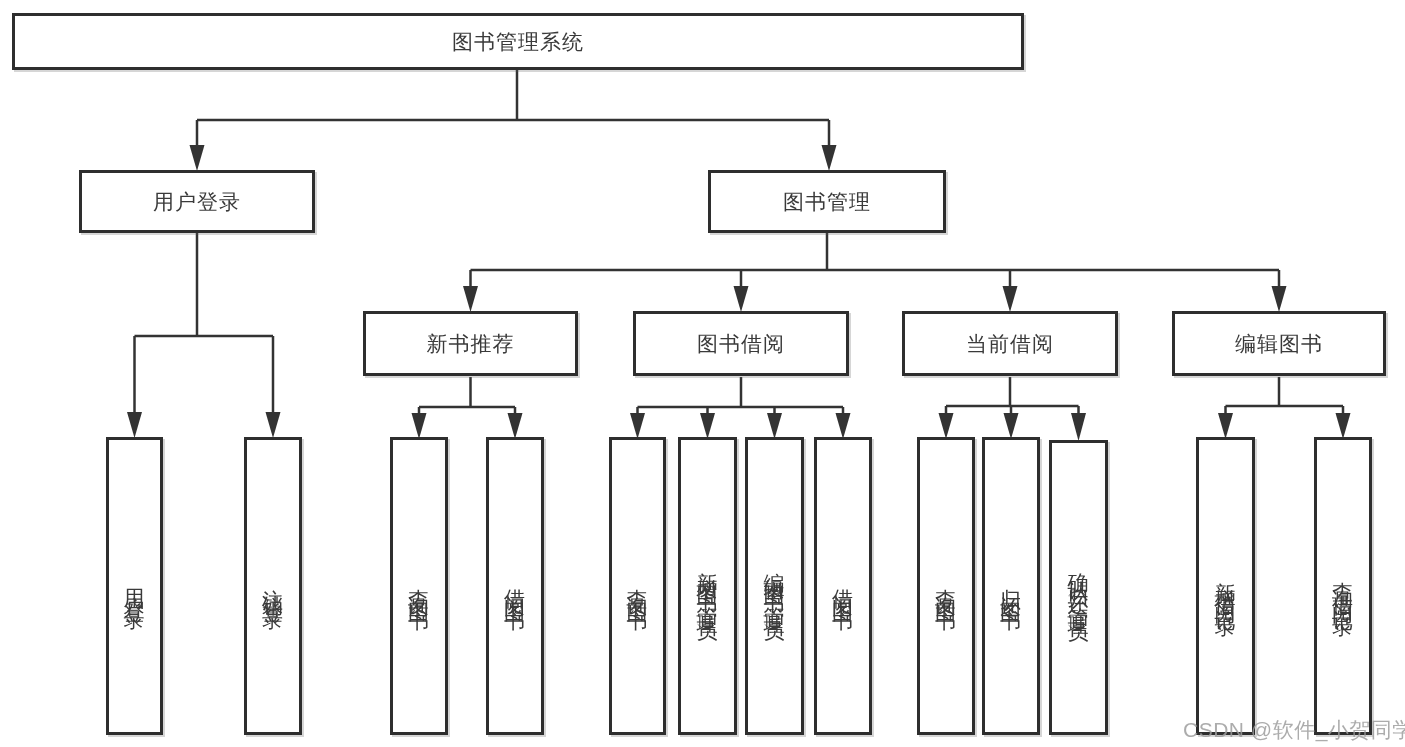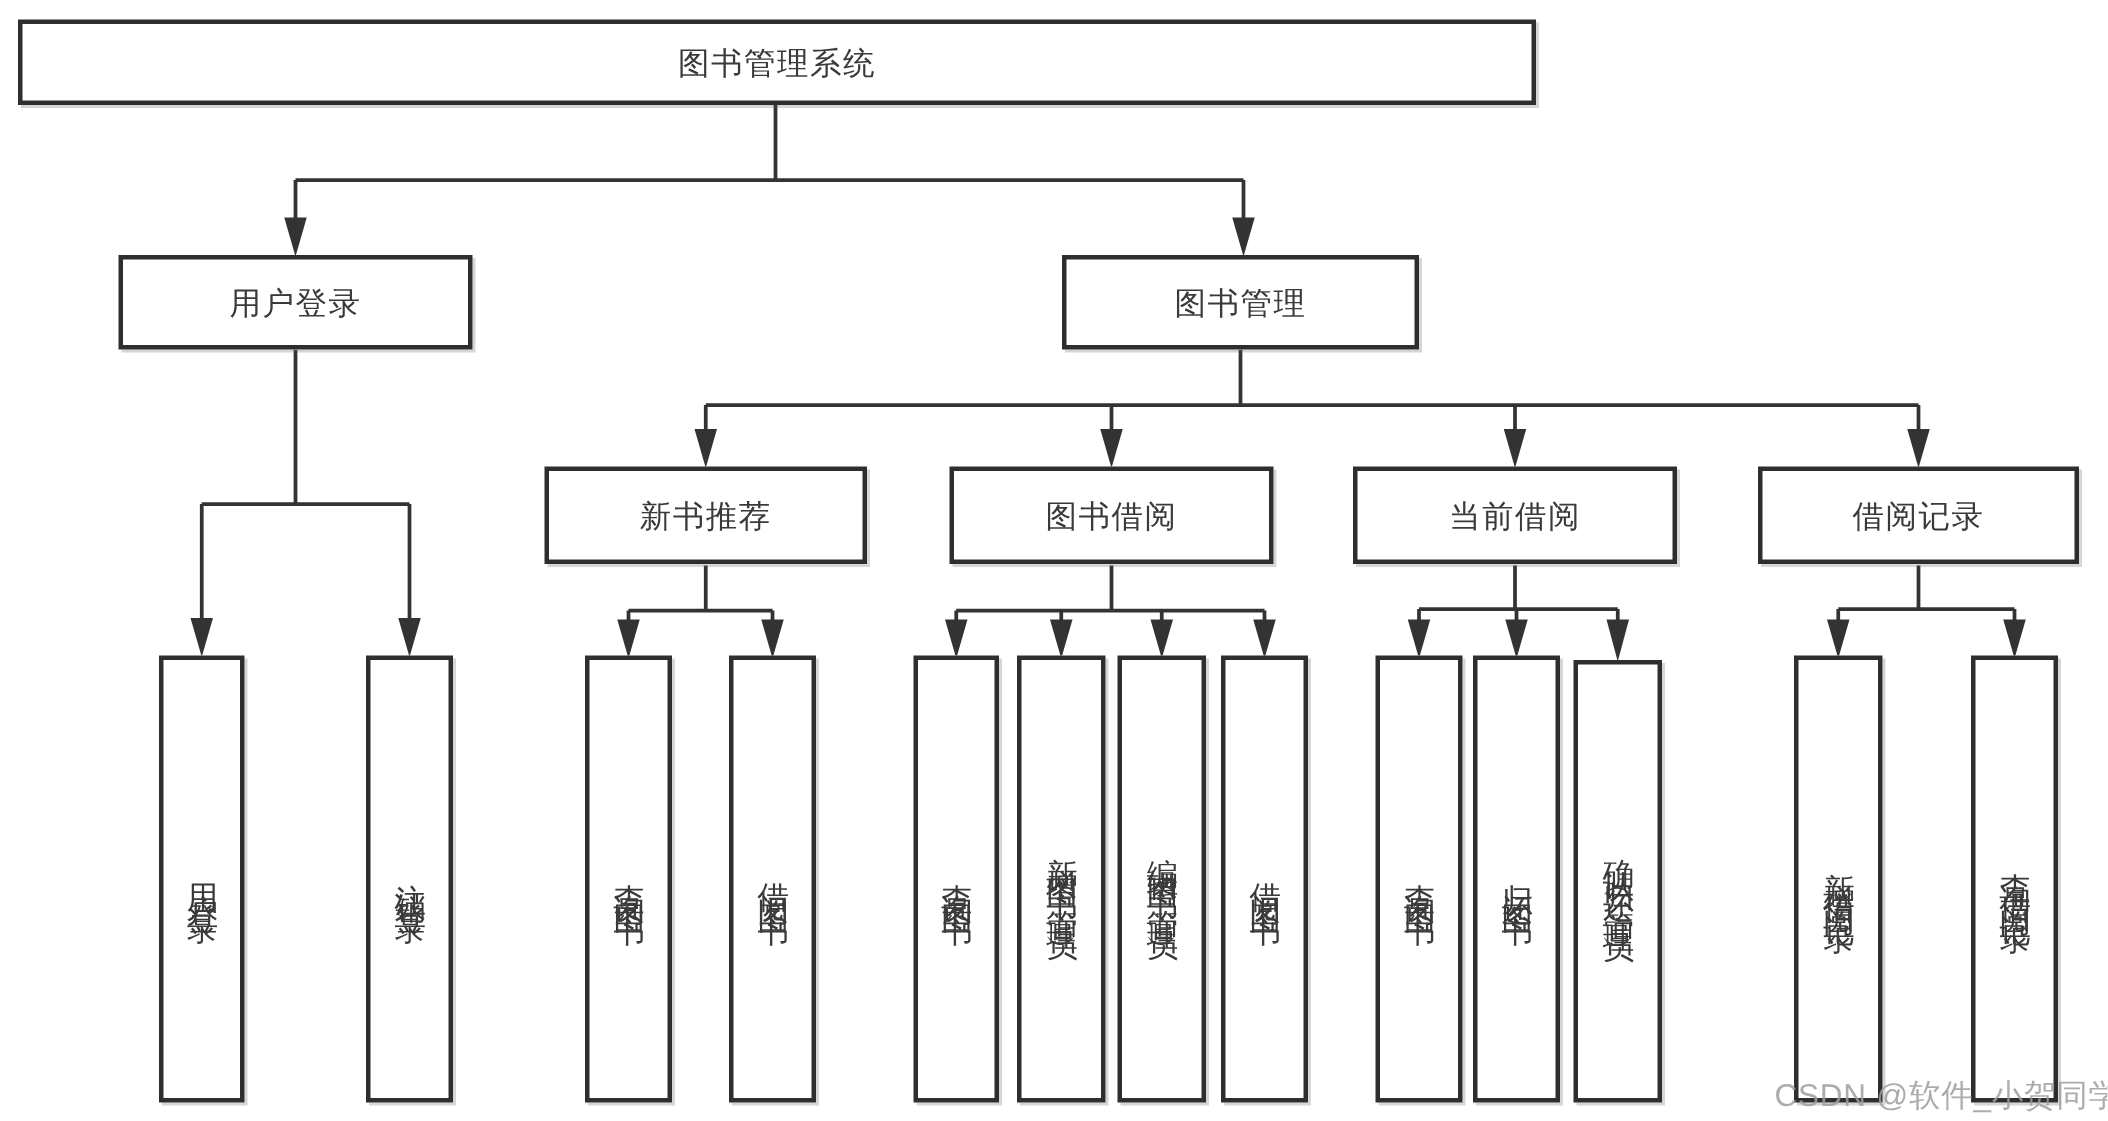--- a/index.html
+++ b/index.html
@@ -119,21 +119,21 @@
   </svg>
 
   <div class="box" style="left:12px;top:13px;width:1012px;height:57px;">图书管理系统</div>
 
   <div class="box" style="left:79px;top:170px;width:236px;height:63px;">用户登录</div>
   <div class="box" style="left:363px;top:311px;width:215px;height:65px;">新书推荐</div>
 
   <div class="box" style="left:708px;top:170px;width:238px;height:63px;">图书管理</div>
   <div class="box" style="left:633px;top:311px;width:216px;height:65px;">图书借阅</div>
   <div class="box" style="left:902px;top:311px;width:216px;height:65px;">当前借阅</div>
-  <div class="box" style="left:1172px;top:311px;width:214px;height:65px;">借阅记录</div>
+  <div class="box" style="left:1172px;top:311px;width:214px;height:65px;">编辑图书</div>
 
   <div class="box leaf" style="left:106px;top:437px;width:57px;height:298px;">用户登录</div>
   <div class="box leaf" style="left:244px;top:437px;width:58px;height:298px;">注销登录</div>
 
   <div class="box leaf" style="left:390px;top:437px;width:58px;height:298px;">查询图书</div>
   <div class="box leaf" style="left:486px;top:437px;width:58px;height:298px;">借阅图书</div>
 
   <div class="box leaf" style="left:609px;top:437px;width:57px;height:298px;">查询图书</div>
   <div class="box leaf" style="left:678px;top:437px;width:59px;height:298px;">新增图书（管理员）</div>
   <div class="box leaf" style="left:745px;top:437px;width:59px;height:298px;">编辑图书（管理员）</div>

